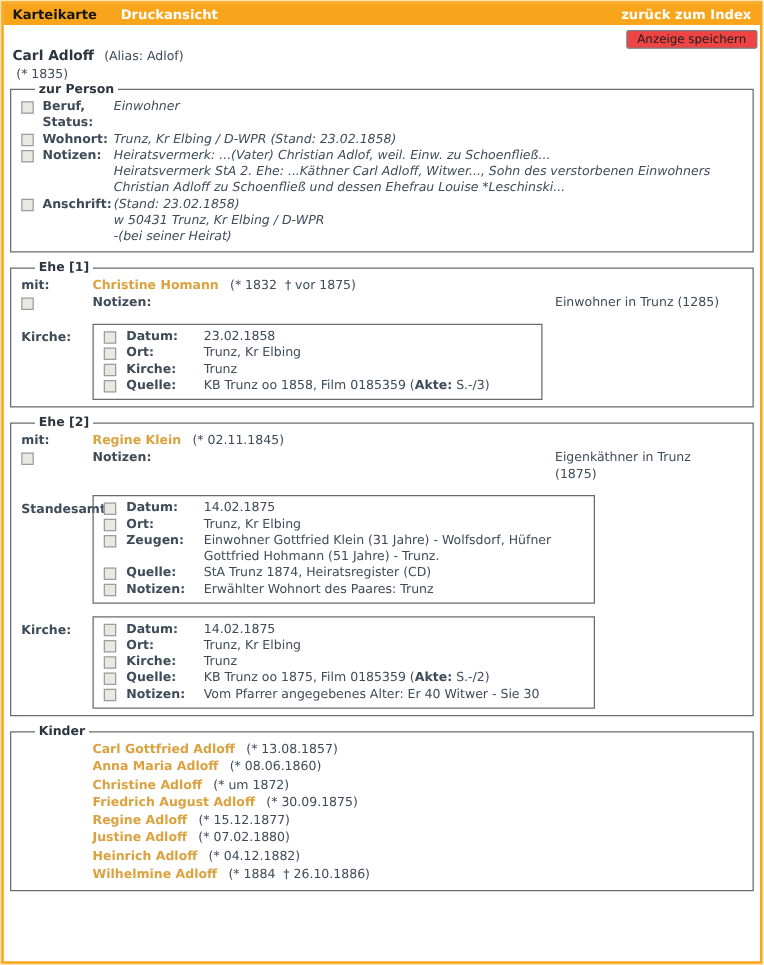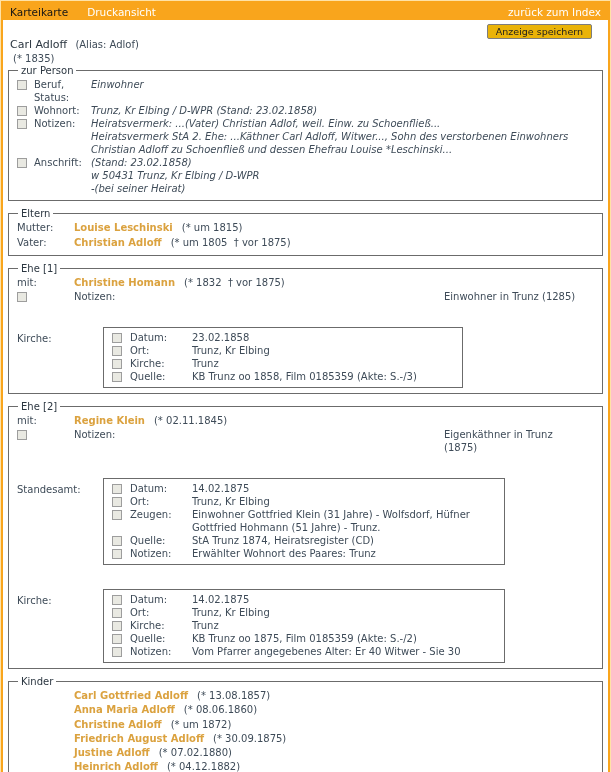--- a/index.html
+++ b/index.html
@@ -1,54 +1,54 @@
 <!DOCTYPE html>
 <html><head>
 <meta charset="utf-8">
 <style>
   html,body{margin:0;padding:0;background:#fff;}
   body{font-family:"DejaVu Sans","Liberation Sans",sans-serif;font-size:10px;color:#3E4B58;}
   .frame{width:611px;min-height:772px;box-sizing:border-box;background:#FFE2A6;padding:1px;}
   .page{background:#fff;border:2px solid #F9A51C;box-sizing:border-box;min-height:770px;}
 
   
-  .menubar{background:#F9A51C;height:17px;display:flex;align-items:center;padding:0 7px;font-weight:normal;font-size:10.5px;}
+  .menubar{background:#F9A51C;height:17px;display:flex;align-items:center;padding:0 7px;font-weight:bold;font-size:10.5px;}
   .menubar .brand{color:#151515;cursor:pointer;}
   .menubar .mlink{color:#ffffff;margin-left:19px;cursor:pointer;text-decoration:none;}
   .menubar .spacer{flex:1;}
   .menubar .rlink{color:#ffffff;cursor:pointer;text-decoration:none;}
 
   
   .content{position:relative;padding-top:4px;}
-  .save-btn{position:absolute;top:4px;right:16px;font-family:inherit;font-size:9.5px;color:#1d1d1d;
-    background:#eab308;border:1px solid #7d7d7d;border-radius:2px;padding:1px 8px;cursor:pointer;}
+  .save-btn{position:absolute;top:4px;right:2px;font-family:inherit;font-size:9.5px;color:#1d1d1d;
+    background:#ef4444;border:1px solid #7d7d7d;border-radius:2px;padding:1px 8px;cursor:pointer;}
   .title{margin:14px 7px 0 7px;line-height:13px;}
-  .person-name{font-weight:normal;color:#2B3640;font-size:11px;}
+  .person-name{font-weight:bold;color:#2B3640;font-size:11px;}
   .alias{margin-left:5px;}
   .birth-line{margin:1px 7px 0 10px;line-height:13px;white-space:pre-wrap;}
 
   
   fieldset{border:1px solid #6b6b6b;margin:0 5px 7px 5px;padding:2px 8px 5px 8px;}
-  legend{font-weight:normal;color:#2B3640;padding:0 3px;margin-left:1px;font-size:10px;}
+  legend{font-weight:bold;color:#2B3640;padding:0 3px;margin-left:11px;font-size:10px;}
 
   .cb{width:8px;height:8px;background:#e9e9e2;border:1px solid #9d9d9d;display:inline-block;margin-top:2px;box-sizing:content-box;cursor:default;}
-  .lbl{font-weight:normal;}
+  .lbl{font-weight:bold;}
   .vline{white-space:pre-wrap;font-style:italic;}
 
   .row-p{display:grid;grid-template-columns:17px 57px 1fr;align-items:start;line-height:13px;}
   .row-el{display:grid;grid-template-columns:57px 1fr;line-height:14.5px;align-items:start;}
   .row-e{display:grid;grid-template-columns:57px 1fr;align-items:start;line-height:13px;}
   .row-n{display:grid;grid-template-columns:57px 1fr 150px;align-items:start;line-height:13px;margin-top:1px;}
   .row-k{padding-left:57px;line-height:14.3px;}
   .noteline{white-space:nowrap;line-height:13px;}
 
   .plink{color:#DBA23F;font-weight:bold;cursor:pointer;}
   .dates{margin-left:9px;white-space:pre-wrap;}
 
-  .event-row{margin-top:24px;gap:29px;}
+  .event-row{margin-top:10px;}
   .event-label{padding-top:5px;}
   .event-box{border:1px solid #6b6b6b;padding:3px 8px 4px 8px;box-sizing:border-box;}
   .sec-ehe1 .event-box{width:360px;}
   .sec-ehe2 .event-box{width:402px;}
   .row-b{display:grid;grid-template-columns:18px 62px 1fr;align-items:start;line-height:13px;}
   .parts{white-space:pre-wrap;}
 </style>
 </head>
 <body>
 
@@ -101,33 +101,20 @@
               <span class="lbl">Anschrift:</span>
               <div class="val">
                 <div class="vline">(Stand: 23.02.1858)</div>
                 <div class="vline">w 50431 Trunz, Kr Elbing / D-WPR</div>
                 <div class="vline">-(bei seiner Heirat)</div>
               </div>
             </div>
           </div>
       </fieldset>
 
-      <fieldset>
-        <legend>Eltern</legend>
-        <div>
-            <div class="row-el">
-              <span class="lbl">Mutter:</span>
-              <span><a class="plink">Louise Leschinski</a><span class="dates">(* um 1815)</span></span>
-            </div>
-            <div class="row-el">
-              <span class="lbl">Vater:</span>
-              <span><a class="plink">Christian Adloff</a><span class="dates">(* um 1805  † vor 1875)</span></span>
-            </div>
-          </div>
-      </fieldset>
 
       <fieldset class="sec-ehe1">
         <legend>Ehe [1]</legend>
         <div>
             <div class="row-e">
               <span class="lbl">mit:</span>
               <span><a class="plink">Christine Homann</a><span class="dates">(* 1832  † vor 1875)</span></span>
             </div>
             <div class="row-n">
               <span class="cb"></span>
@@ -242,20 +229,21 @@
           </div>
       </fieldset>
 
       <fieldset>
         <legend>Kinder</legend>
         <div>
             <div class="row-k"><a class="plink">Carl Gottfried Adloff</a><span class="dates">(* 13.08.1857)</span></div>
             <div class="row-k"><a class="plink">Anna Maria Adloff</a><span class="dates">(* 08.06.1860)</span></div>
             <div class="row-k"><a class="plink">Christine Adloff</a><span class="dates">(* um 1872)</span></div>
             <div class="row-k"><a class="plink">Friedrich August Adloff</a><span class="dates">(* 30.09.1875)</span></div>
+            <div class="row-k"><a class="plink">Regine Adloff</a><span class="dates">(* 15.12.1877)</span></div>
             <div class="row-k"><a class="plink">Justine Adloff</a><span class="dates">(* 07.02.1880)</span></div>
             <div class="row-k"><a class="plink">Heinrich Adloff</a><span class="dates">(* 04.12.1882)</span></div>
             <div class="row-k"><a class="plink">Wilhelmine Adloff</a><span class="dates">(* 1884  † 26.10.1886)</span></div>
           </div>
       </fieldset>
 
     </div>
 
   </div>
 </div>

